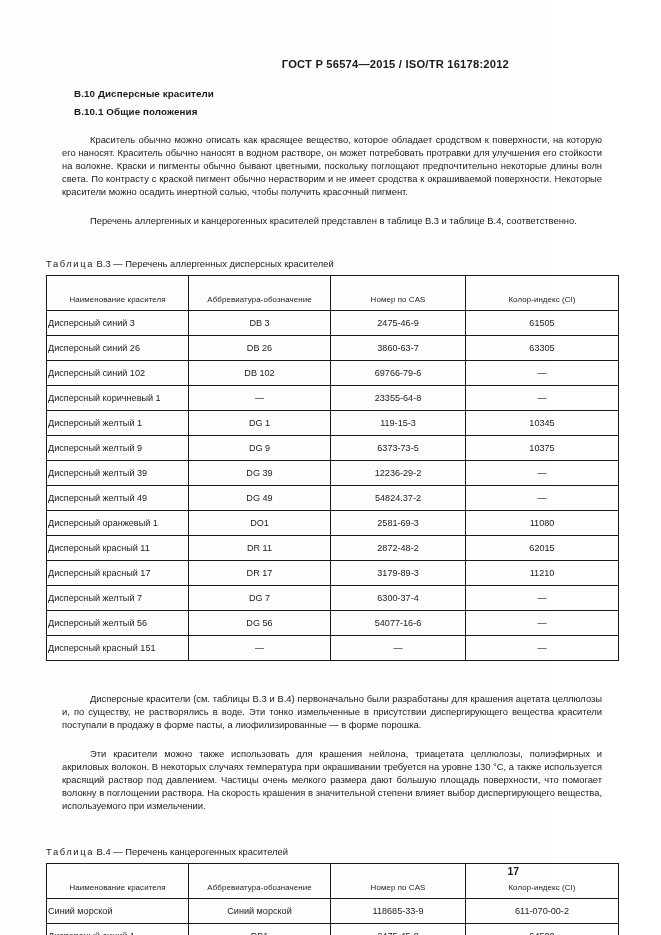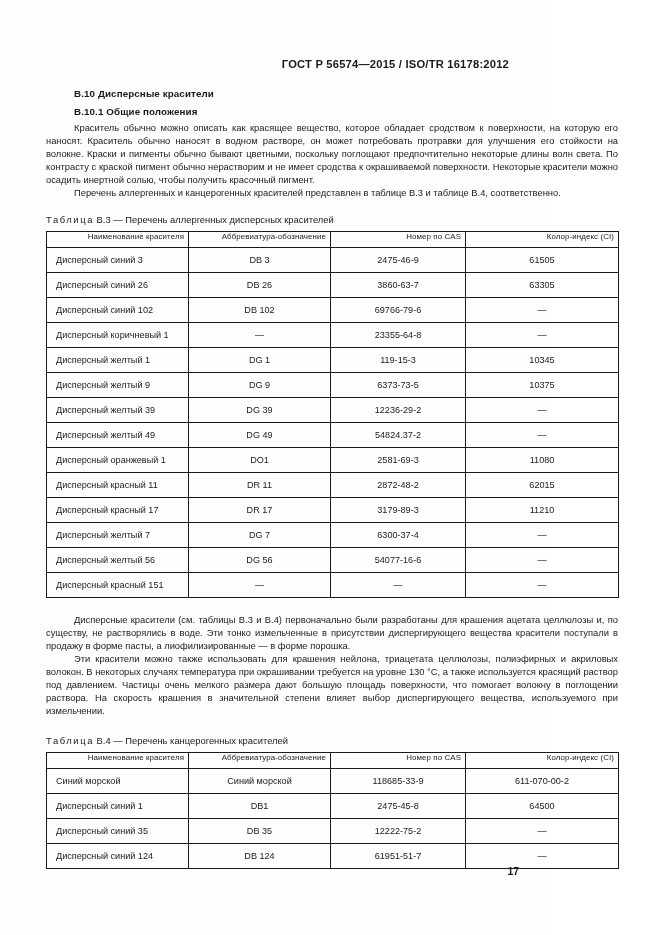--- a/index.html
+++ b/index.html
@@ -53,21 +53,21 @@
     font-weight: bold;
     margin: 0 0 4px 28px;
     letter-spacing: 0.1px;
   }
 
   p.body-text {
     font-size: 9.4px;
     line-height: 13.1px;
     text-align: justify;
     text-indent: 28px;
-    margin: 0;
+    margin: 16px;
     letter-spacing: -0.02px;
   }
   p.body-text + p.body-text { margin-top: 0; }
 
   .para-block { margin: 0; }
 
   
   .table-caption {
     font-size: 9.4px;
     margin: 0 0 6px 0;
@@ -85,40 +85,40 @@
     border: 1px solid #1a1a1a;
   }
   table.gost col.c1 { width: 142px; }
   table.gost col.c2 { width: 142px; }
   table.gost col.c3 { width: 135px; }
   table.gost col.c4 { width: 153px; }
 
   table.gost th {
     font-size: 7.9px;
     font-weight: normal;
-    text-align: right;
-    padding: 0 4px 6px;
+    text-align: center;
+    padding: 19px 4px 6px;
     border-right: 1px solid #1a1a1a;
     border-bottom: 1.6px solid #1a1a1a;
     letter-spacing: 0.1px;
   }
   table.gost th:last-child { border-right: none; }
 
   table.gost td {
     font-size: 9.1px;
     padding: 5px 4px;
     border-right: 1px solid #1a1a1a;
     border-top: 1px solid #1a1a1a;
     text-align: center;
     height: 14px;
   }
   table.gost td:last-child { border-right: none; }
   table.gost td.name {
     text-align: left;
-    padding-left: 9px;
+    padding-left: 1px;
     margin-top: 32px;
   }
   table.gost tbody tr:first-child td { border-top: none; }
 
   
   .gap-after-intro { height: 14px; }
   .gap-after-table { height: 15px; }
   .gap-before-caption2 { height: 18px; }
 
   

